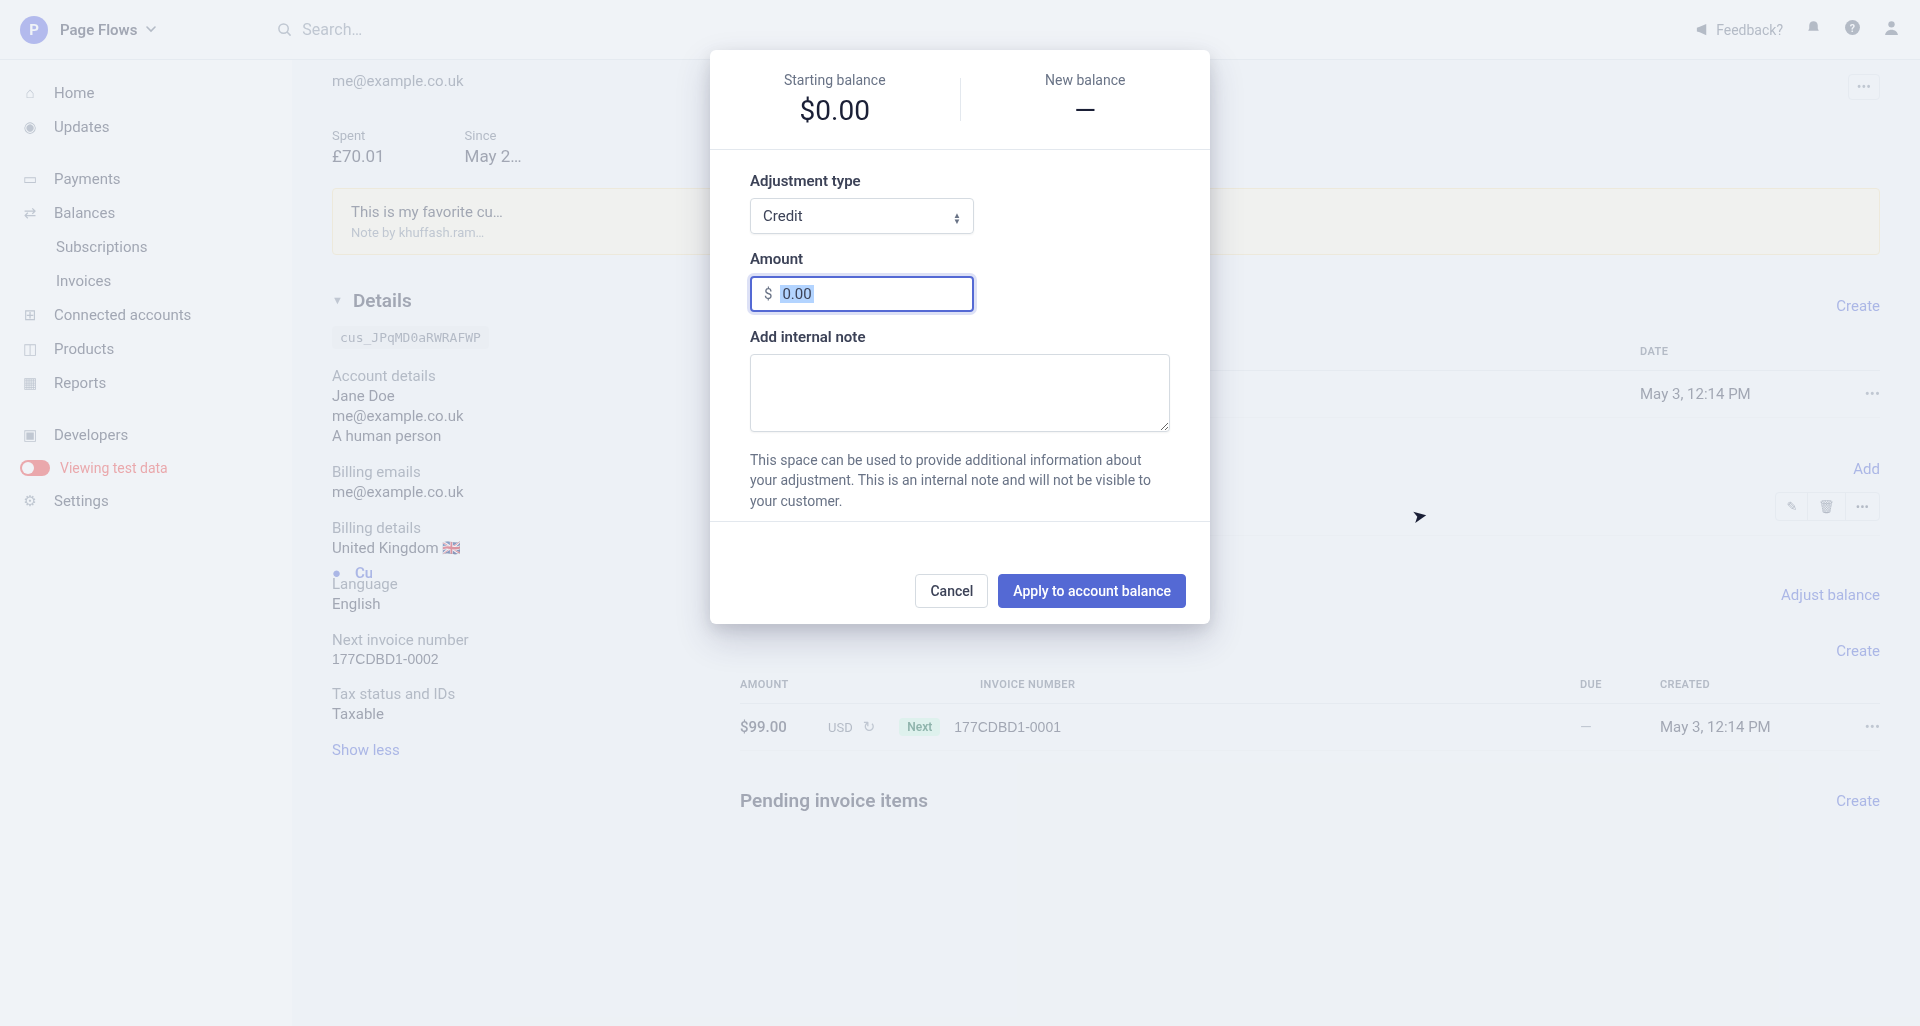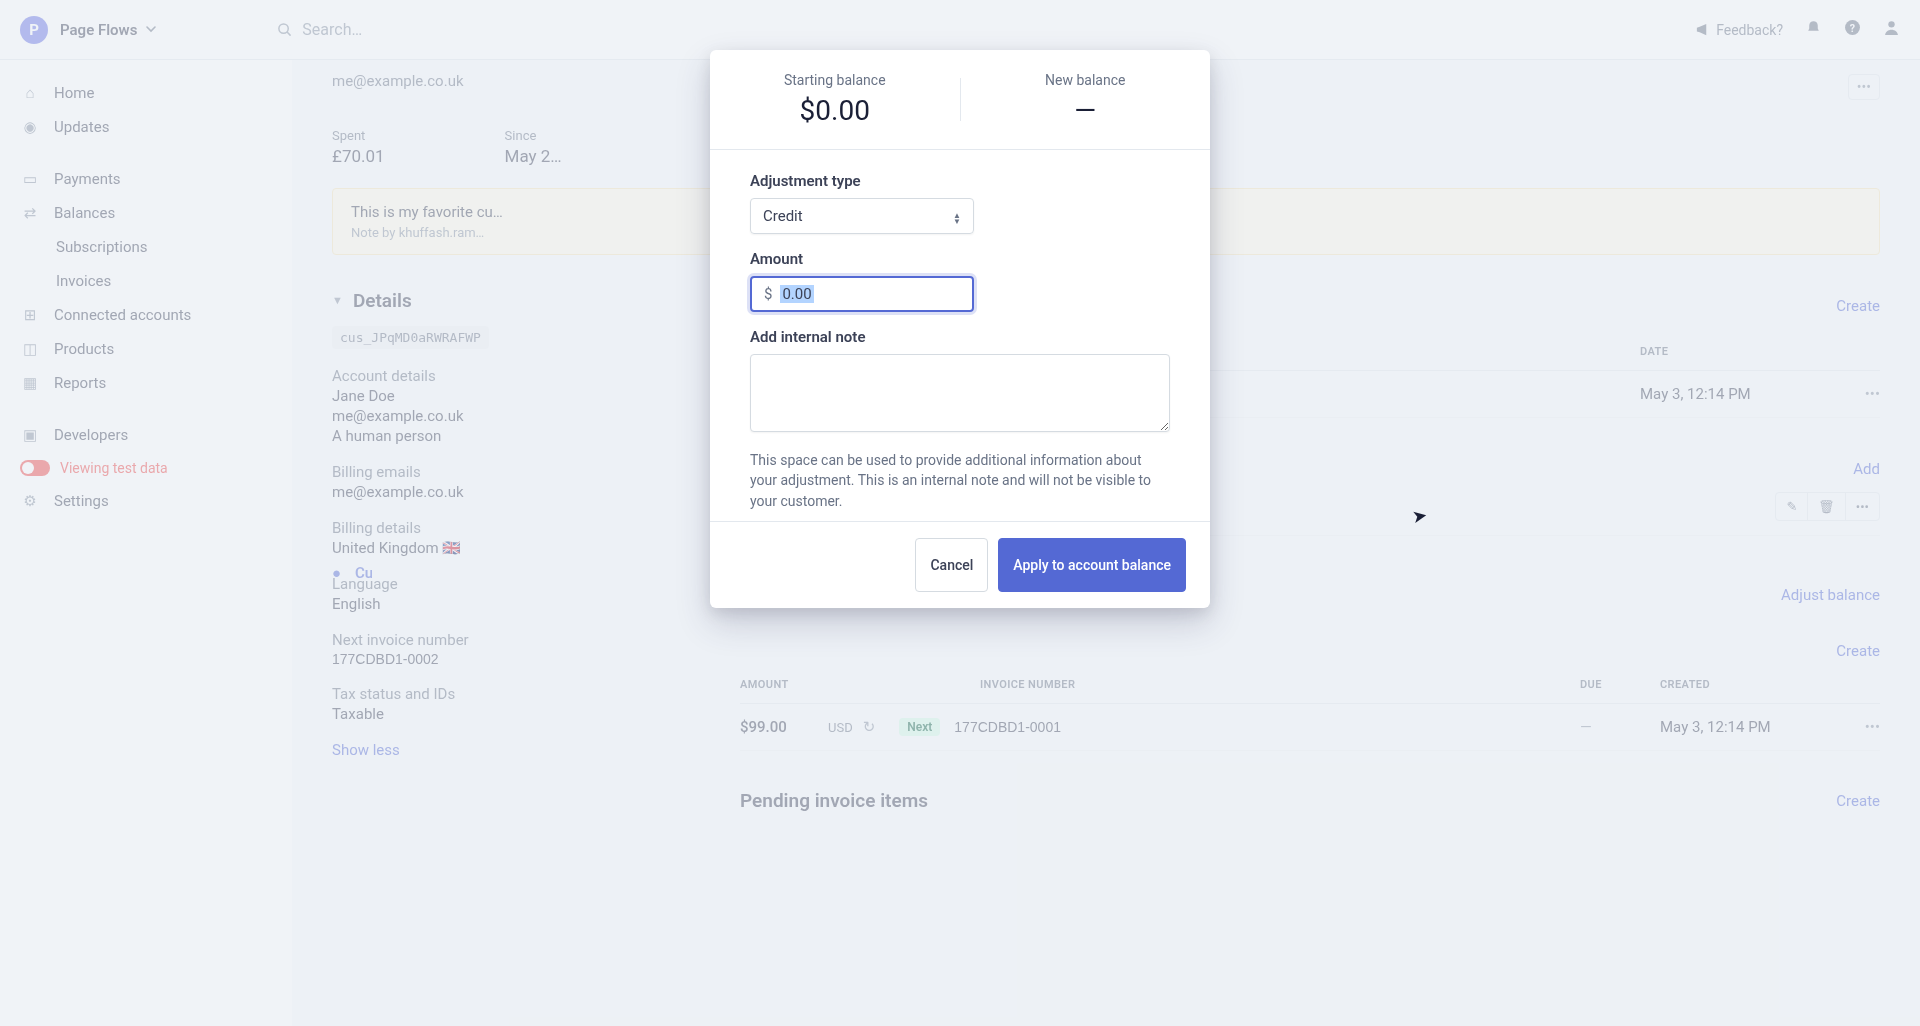--- a/index.html
+++ b/index.html
@@ -25,21 +25,21 @@
 .nav-item.active .ico { color: #5469d4; }
 .nav-gap { height: 18px; }
 .toggle-wrap { display: flex; align-items: center; padding: 8px 20px; }
 .toggle { width: 30px; height: 16px; background: #ef4444; border-radius: 8px; position: relative; margin-right: 10px; }
 .toggle::after { content: ''; position: absolute; left: 2px; top: 2px; width: 12px; height: 12px; background: #fff; border-radius: 50%; }
 .toggle-label { color: #ef4444; font-size: 14px; }
 
 
 .main { position: absolute; left: 292px; top: 60px; right: 0; bottom: 0; padding: 0 40px; overflow: hidden; }
 .email-top { color: #697386; font-size: 15px; margin-top: 12px; }
-.stats-row { display: flex; gap: 120px; margin-top: 28px; }
+.stats-row { display: flex; gap: 80px; margin-top: 28px; }
 .stat-label { font-size: 13px; color: #697386; }
 .stat-val { font-size: 17px; color: #3c4257; margin-top: 3px; }
 .note-box { background: #fffbea; border: 1px solid #f7e5ba; border-radius: 4px; padding: 14px 18px; margin-top: 22px; font-size: 15px; color: #3c4257; }
 .note-sub { color: #8792a2; font-size: 13px; margin-top: 4px; }
 .details-row { display: flex; margin-top: 34px; gap: 48px; }
 .details-left { width: 360px; }
 .section-hdr { display: flex; align-items: center; margin-bottom: 14px; }
 .section-title { font-size: 19px; font-weight: 600; color: #3c4257; }
 .tri { margin-right: 10px; color: #8792a2; font-size: 11px; }
 .code-chip { font-family: Menlo, monospace; font-size: 13px; background: #f1f3f6; padding: 4px 8px; border-radius: 4px; display: inline-block; color: #697386; }
@@ -78,21 +78,21 @@
 .fld-label { font-size: 15px; font-weight: 600; color: #3c4257; margin-bottom: 8px; margin-top: 16px; }
 .modal-body .fld-label:first-child { margin-top: 0; }
 .select-box { border: 1px solid #d5dbe1; border-radius: 4px; padding: 8px 12px; font-size: 15px; width: 224px; display: flex; justify-content: space-between; align-items: flex-end; color: #3c4257; box-shadow: 0 1px 2px rgba(0,0,0,0.05); }
 .sel-arrows { display: flex; flex-direction: column; font-size: 8px; color: #697386; line-height: 6px; }
 .amount-input { border: 2px solid #5469d4; border-radius: 4px; padding: 7px 12px; font-size: 15px; width: 224px; display: flex; align-items: center; box-shadow: 0 0 0 3px rgba(84,105,212,0.2); }
 .amount-input .cur { color: #697386; margin-right: 8px; }
 .amount-input .val { color: #3c4257; background: #b3d4ff; padding: 0 2px; }
 .textarea { border: 1px solid #d5dbe1; border-radius: 4px; width: 100%; height: 78px; resize: vertical; box-shadow: 0 1px 2px rgba(0,0,0,0.05); }
 .help-text { font-size: 14px; color: #697386; margin-top: 14px; line-height: 1.45; }
 .modal-foot { border-top: 1px solid #e3e8ee; padding: 16px 24px; display: flex; justify-content: flex-end; gap: 10px; }
-.btn { padding: 18px 14px; border-radius: 4px; font-size: 14px; font-weight: 500; cursor: pointer; }
+.btn { padding: 8px 14px; border-radius: 4px; font-size: 14px; font-weight: 500; cursor: pointer; margin-top: 36px; }
 .btn-sec { background: #fff; border: 1px solid #d5dbe1; color: #3c4257; }
 .btn-pri { background: #5469d4; color: #fff; border: 1px solid #5469d4; }
 .cursor { position: absolute; left: 1412px; top: 505px; font-size: 18px; transform: rotate(-10deg); pointer-events: none; }
 .flag { display: inline-block; }
 </style>
 </head>
 <body>
 
 <div class="topbar">
   <div class="brand-badge">P</div>

